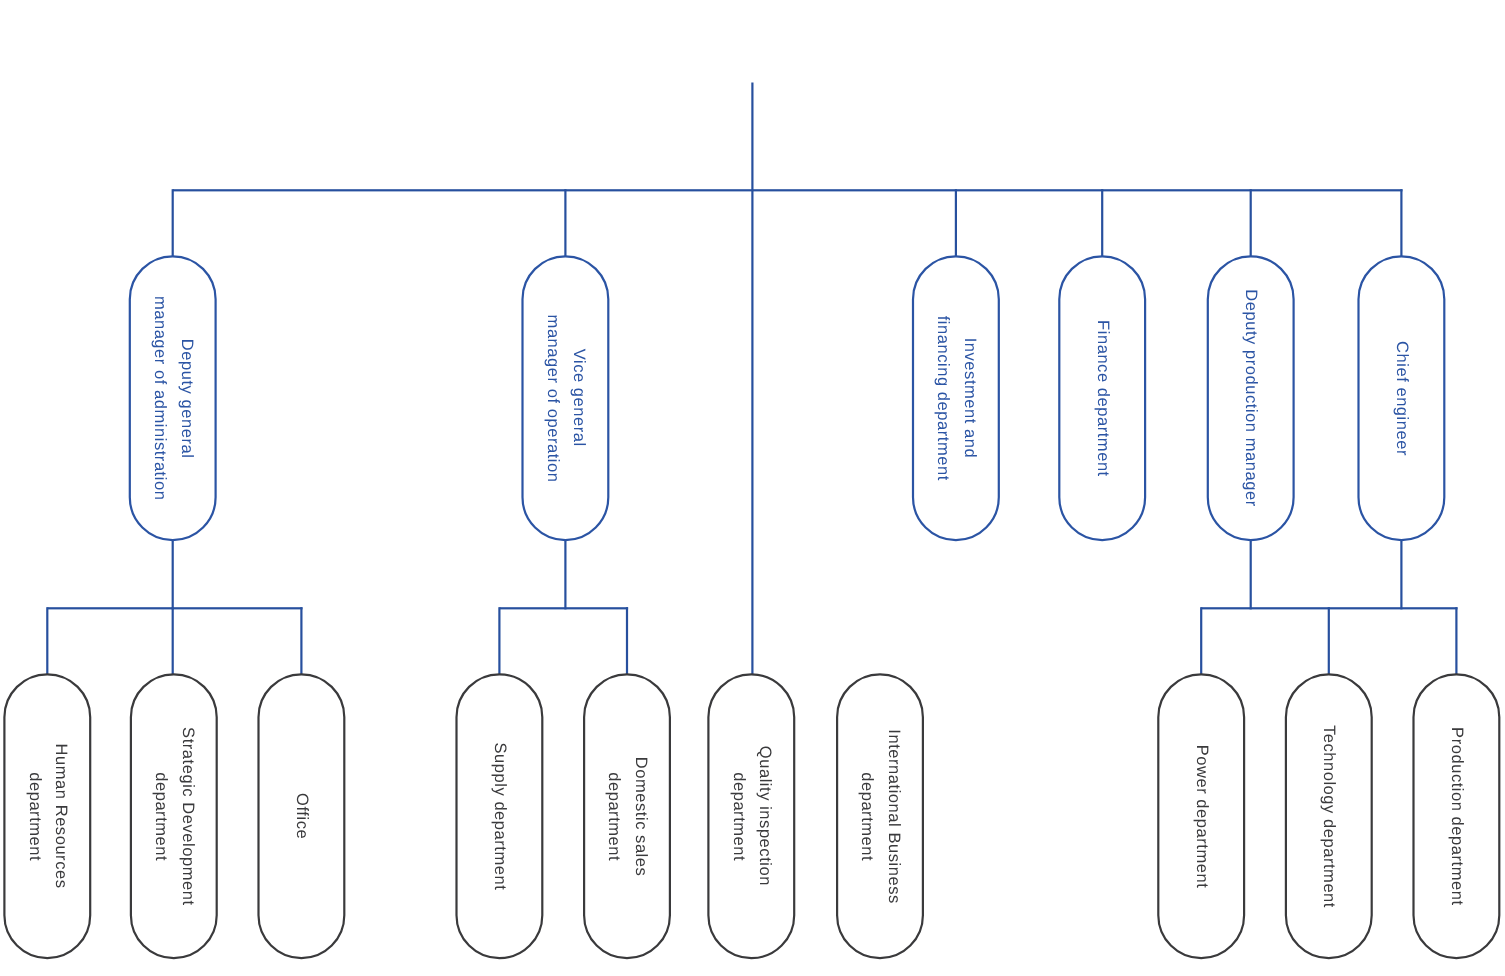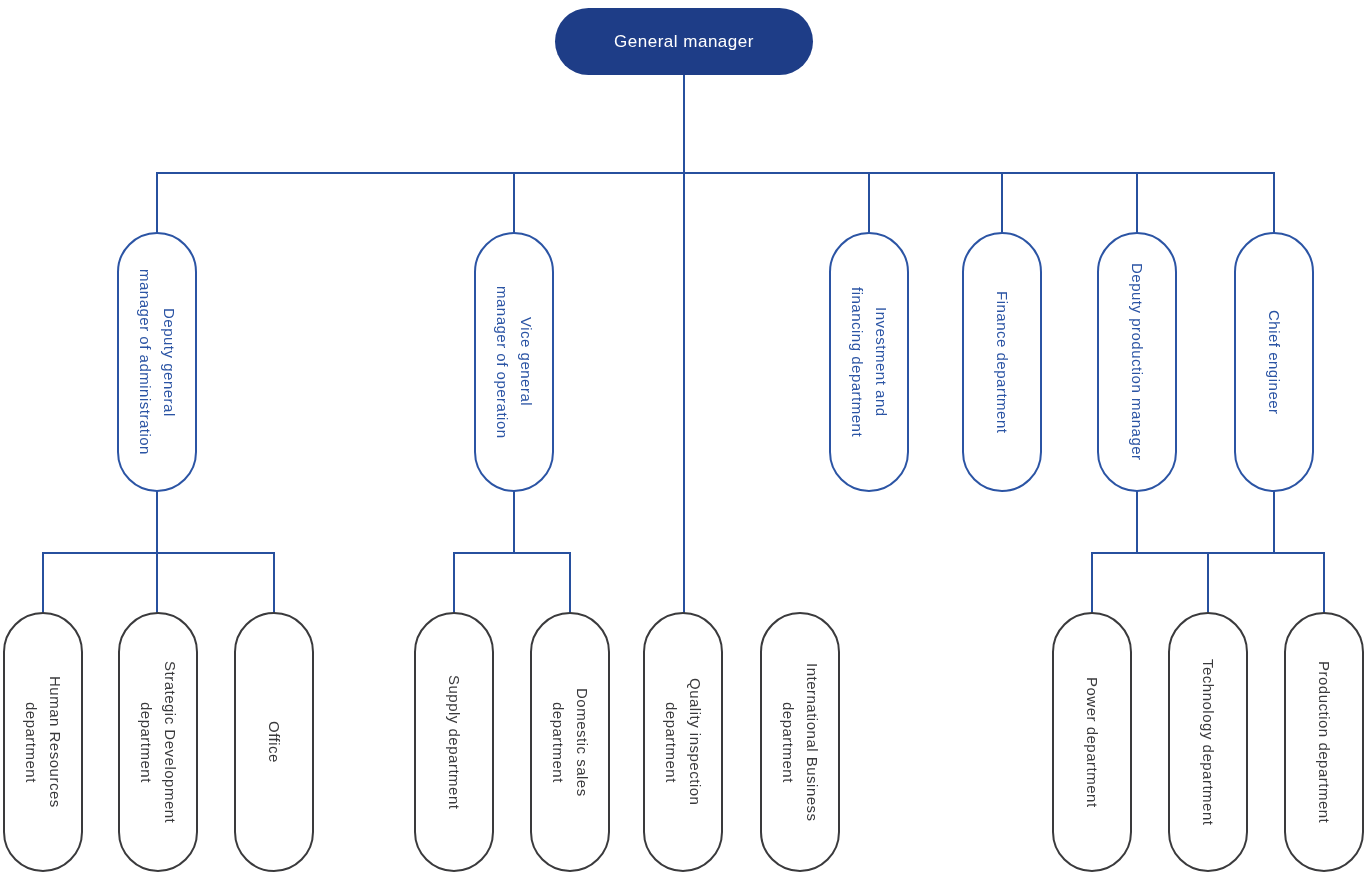--- a/index.html
+++ b/index.html
@@ -78,23 +78,20 @@
 
   <div class="vline" style="left:42px;top:552px;height:62px;"></div>
   <div class="vline" style="left:156px;top:552px;height:62px;"></div>
   <div class="vline" style="left:273px;top:552px;height:62px;"></div>
   <div class="vline" style="left:453px;top:552px;height:62px;"></div>
   <div class="vline" style="left:569px;top:552px;height:62px;"></div>
   <div class="vline" style="left:1091px;top:552px;height:62px;"></div>
   <div class="vline" style="left:1207px;top:552px;height:62px;"></div>
   <div class="vline" style="left:1323px;top:552px;height:62px;"></div>
 
-  <div class="root-node">
-    <span>General manager</span>
-  </div>
 
   <div class="pill" style="left:117px;">
     <span class="vtxt">Deputy general
 manager of administration</span>
   </div>
   <div class="pill" style="left:474px;">
     <span class="vtxt">Vice general
 manager of operation</span>
   </div>
   <div class="pill" style="left:829px;">

